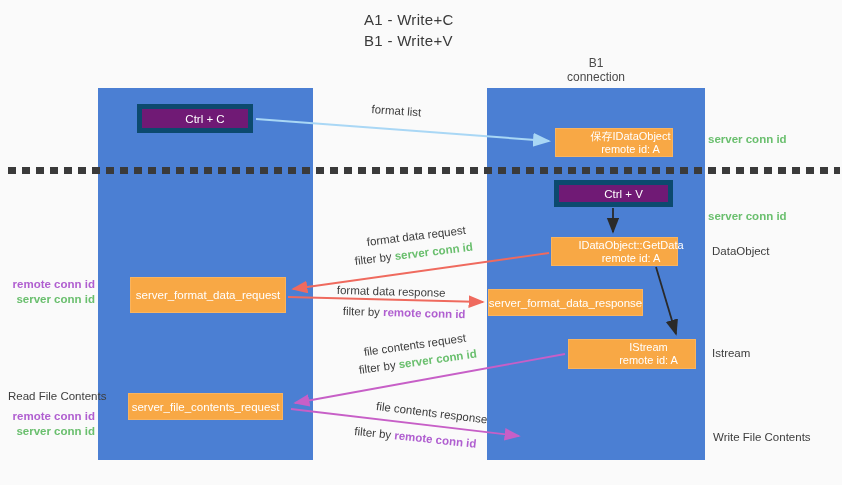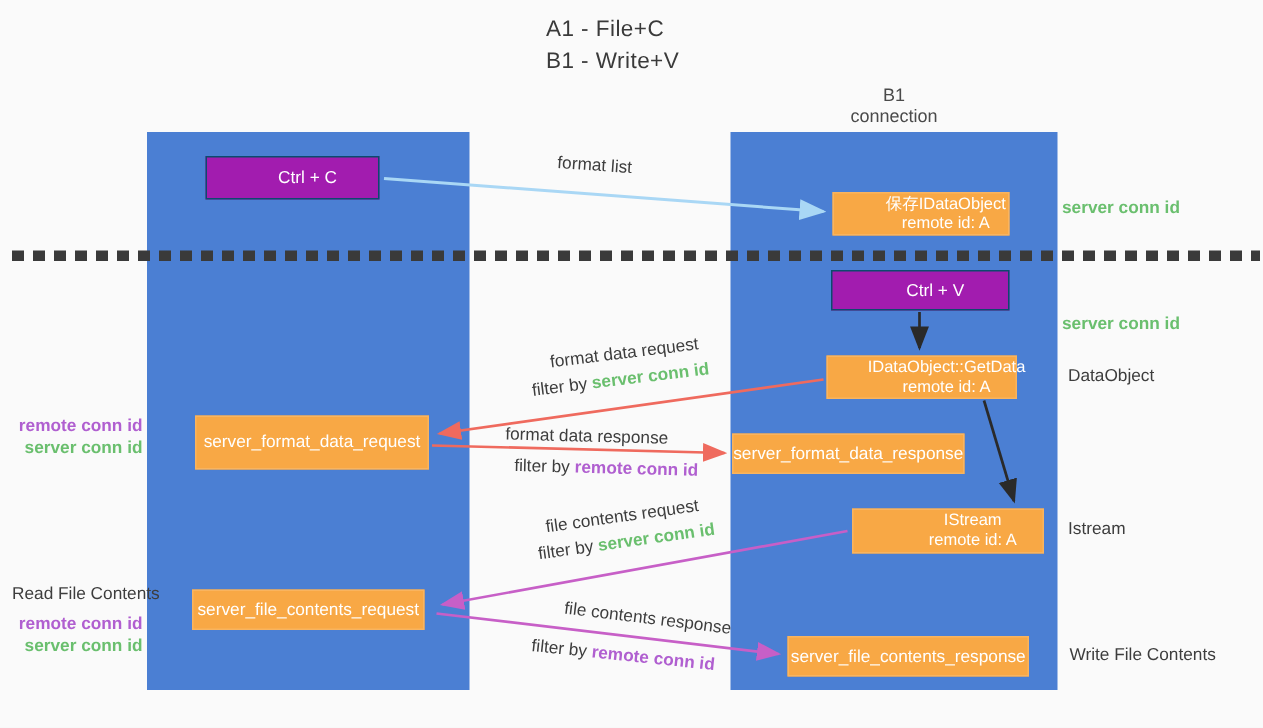--- a/index.html
+++ b/index.html
@@ -14,21 +14,21 @@
 
   .lifeline{position:absolute;top:88px;height:372px;background:#4b7fd3;}
   .lifeline.a{left:98px;width:215px;}
   .lifeline.b{left:487px;width:218px;}
 
   .dotted-sep{position:absolute;left:8px;right:2px;top:167px;height:7px;
     background:repeating-linear-gradient(90deg,#3a3a3a 0 8px,transparent 8px 14px);}
 
   .node{position:absolute;display:flex;align-items:center;justify-content:center;
     color:#fff;text-align:center;font-size:11.5px;white-space:nowrap;box-sizing:border-box;}
-  .node.green{background:#a21caf;border:1px solid #0c4a6e;padding-left:20px;}
+  .node.green{background:#701a75;border:5px solid #0c4a6e;padding-left:20px;}
   .node.orange{background:#f8a845;border:1px solid #f9b45f;}
   .node.two-line{font-size:11px;line-height:13px;flex-direction:column;padding-left:33px;}
 
   .n-ctrlc{left:137px;top:104px;width:116px;height:29px;}
   .n-ctrlv{left:554px;top:180px;width:119px;height:27px;}
   .n-saveobj{left:555px;top:128px;width:118px;height:29px;}
   .n-getdata{left:551px;top:237px;width:127px;height:29px;}
   .n-istream{left:568px;top:339px;width:128px;height:30px;}
   .n-fmtreq{left:130px;top:277px;width:156px;height:36px;}
   .n-fmtresp{left:488px;top:289px;width:155px;height:27px;}
@@ -61,21 +61,21 @@
   .l-pair2{left:10px;top:409px;line-height:15px;}
 
   .arrows{position:absolute;left:0;top:0;pointer-events:none;}
 </style>
 </head>
 <body>
 
 <div class="canvas">
 
   <div class="title">
-    <div>A1 - File+C</div>
+    <div>A1 - Write+C</div>
     <div>B1 - Write+V</div>
   </div>
 
   <div class="col-header b">
     <div>B1</div>
     <div>connection</div>
   </div>
 
   <div class="lifeline a"></div>
   <div class="lifeline b"></div>
@@ -94,21 +94,20 @@
     <div>remote id: A</div>
   </div>
   <div class="node orange two-line n-istream">
     <div>IStream</div>
     <div>remote id: A</div>
   </div>
 
   <div class="node orange n-fmtreq">server_format_data_request</div>
   <div class="node orange n-fmtresp">server_format_data_response</div>
   <div class="node orange n-filereq">server_file_contents_request</div>
-  <div class="node orange n-fileresp">server_file_contents_response</div>
 
   <div class="lbl l-format-list">format list</div>
 
   <div class="lbl l-fdr">format data request</div>
   <div class="lbl l-fdr-filter"><span>filter by </span><span class="green">server conn id</span></div>
 
   <div class="lbl l-fdresp">format data response</div>
   <div class="lbl l-fdresp-filter"><span>filter by </span><span class="purple">remote conn id</span></div>
 
   <div class="lbl l-fcr">file contents request</div>

